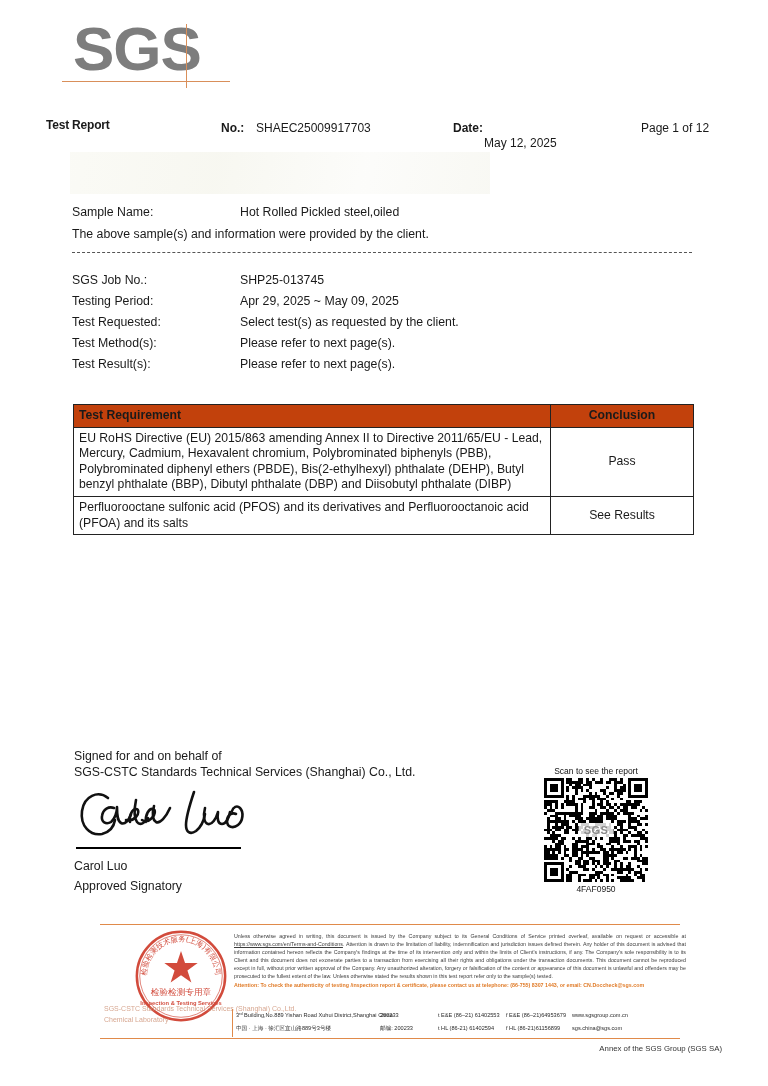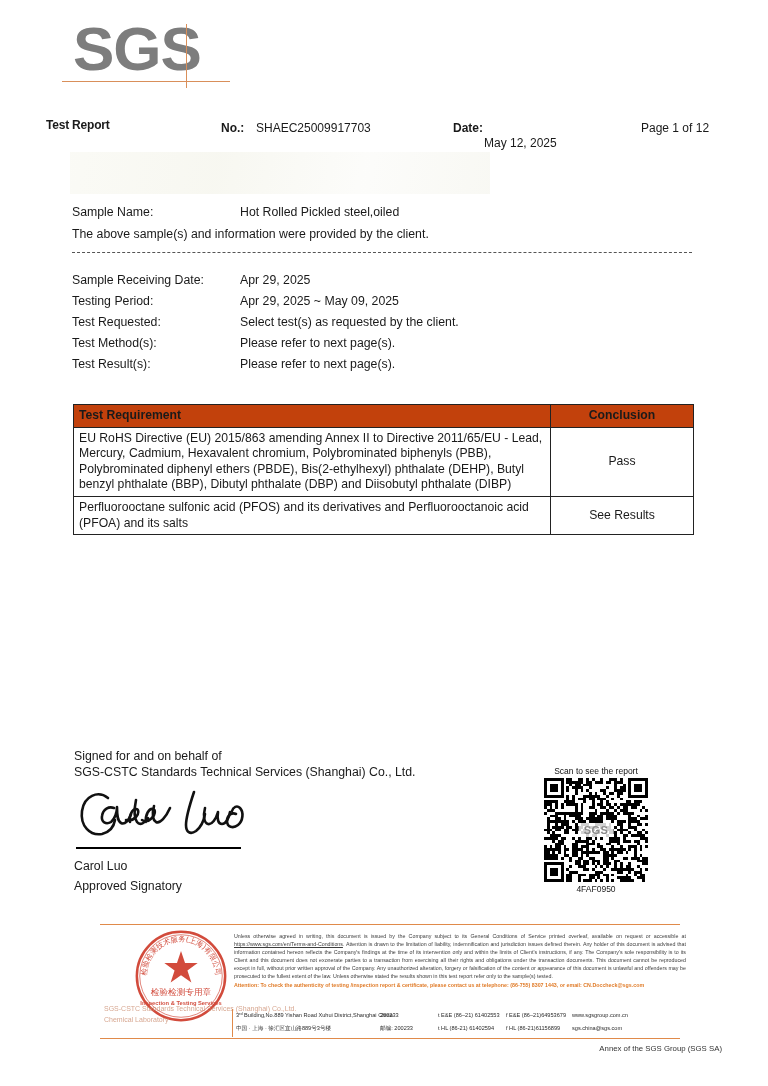--- a/index.html
+++ b/index.html
@@ -360,22 +360,22 @@
     <div class="inforow">
       <span class="k">Sample Name:</span>
       <span class="v">Hot Rolled Pickled steel,oiled</span>
     </div>
   </div>
   <div class="fullnote">The above sample(s) and information were provided by the client.</div>
   <div class="dashline"></div>
 
   <div class="info2">
     <div class="inforow">
-      <span class="k">Sample Receiving Date:</span>
-      <span class="v">Apr 29, 2025</span>
+      <span class="k">SGS Job No.:</span>
+      <span class="v">SHP25-013745</span>
     </div>
     <div class="inforow">
       <span class="k">Testing Period:</span>
       <span class="v">Apr 29, 2025 ~ May 09, 2025</span>
     </div>
     <div class="inforow">
       <span class="k">Test Requested:</span>
       <span class="v">Select test(s) as requested by the client.</span>
     </div>
     <div class="inforow">

